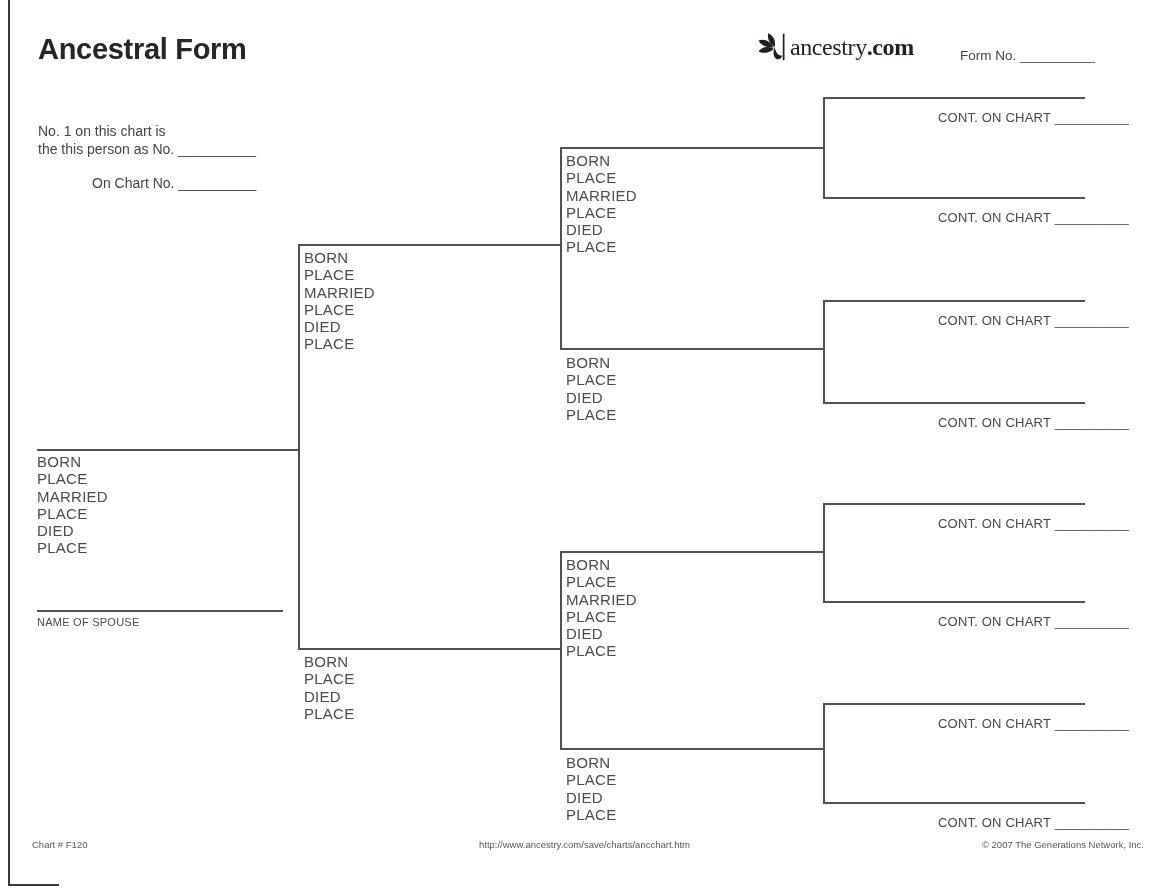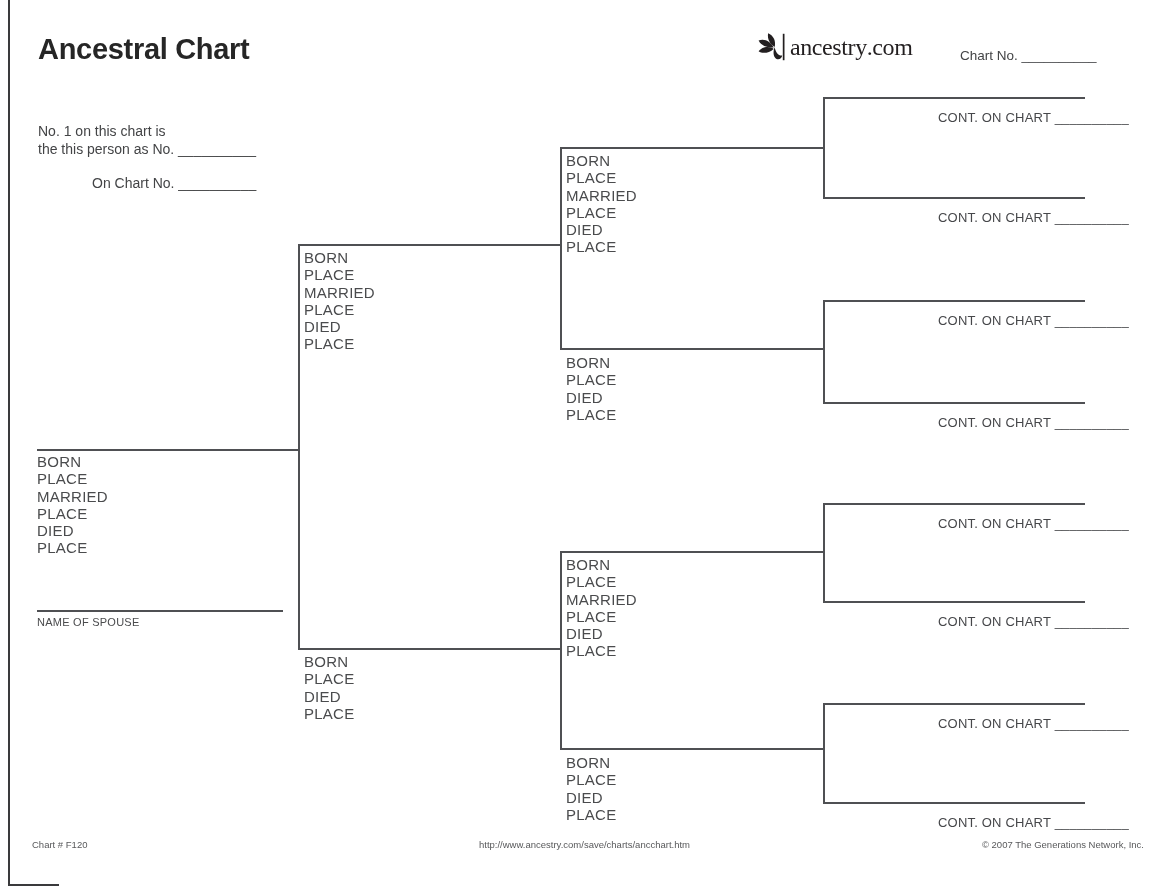--- a/index.html
+++ b/index.html
@@ -16,21 +16,21 @@
     font-size:29px;font-weight:700;letter-spacing:-0.3px;
     color:#262626;line-height:1.1;
   }
   .logo{
     position:absolute;left:752px;top:31px;height:32px;
     display:flex;align-items:center;color:#231f20;
   }
   .logo svg{display:block;margin-right:4px;}
   .logo .brand{
     font-family:"Liberation Serif","DejaVu Serif",serif;
-    font-size:24px;letter-spacing:-0.4px;line-height:1;
+    font-size:24px;letter-spacing:-0.4px;line-height:1;font-weight:bold;
   }
   .logo .brand-bold{font-weight:400;}
   .chart-no{position:absolute;left:960px;top:48px;font-size:13.5px;color:#434446;}
   .note{position:absolute;font-size:14px;line-height:17.5px;color:#434446;}
   .note-1{left:38px;top:123px;}
   .note-3{left:92px;top:175px;}
   .hline{position:absolute;height:1.6px;background:#4f5053;}
   .vline{position:absolute;width:1.6px;background:#4f5053;}
   .person-fields{
     position:absolute;font-size:15px;line-height:17.3px;
@@ -48,37 +48,37 @@
   .footer-form{left:32px;}
   .footer-url{left:50%;transform:translateX(-50%);margin-left:6px;}
   .footer-copy{right:13px;}
 </style>
 </head>
 <body>
 
 <div class="edge" style="left:8px;top:0;width:1.6px;height:885px;"></div>
 <div class="edge" style="left:8px;top:884px;width:51px;height:1.6px;"></div>
 
-<h1 class="page-title">Ancestral Chart</h1>
+<h1 class="page-title">Ancestral Form</h1>
 
 <div class="logo">
   <svg width="34" height="32" viewBox="0 0 36 32" aria-hidden="true">
     <g fill="#231f20">
       <path d="M24 16 C19 13 16 8 17 1.5 C23 4 25.5 10 24 16 Z"></path>
       <path d="M23 16.5 C17 17 10 15 7 9 C14 6.5 20 11 23 16.5 Z"></path>
       <path d="M23 18 C18 22.5 11 23.5 7 20.5 C11 15 19 15 23 18 Z"></path>
       <path d="M24 16 C25 22 28 25.5 32 25 C31.5 29 27 30.5 24.5 27.5 C22.3 24.8 22.5 20 24 16 Z"></path>
       <rect x="32.6" y="2" width="1.8" height="28"></rect>
     </g>
   </svg>
   <span class="brand brand-bold">ancestry</span>
     <span class="brand">.com</span>
 </div>
 
-<div class="chart-no">Chart No. __________</div>
+<div class="chart-no">Form No. __________</div>
 
 <div class="note note-1">
   <div>No. 1 on this chart is</div>
   <div>the this person as No. __________</div>
 </div>
 <div class="note note-3">On Chart No. __________</div>
 
 <div id="tree">
     <div class="hline" style="left: 37px; top: 449px; width: 261px;"></div>
     <div class="person-fields" style="left: 37px; top: 453px;">

